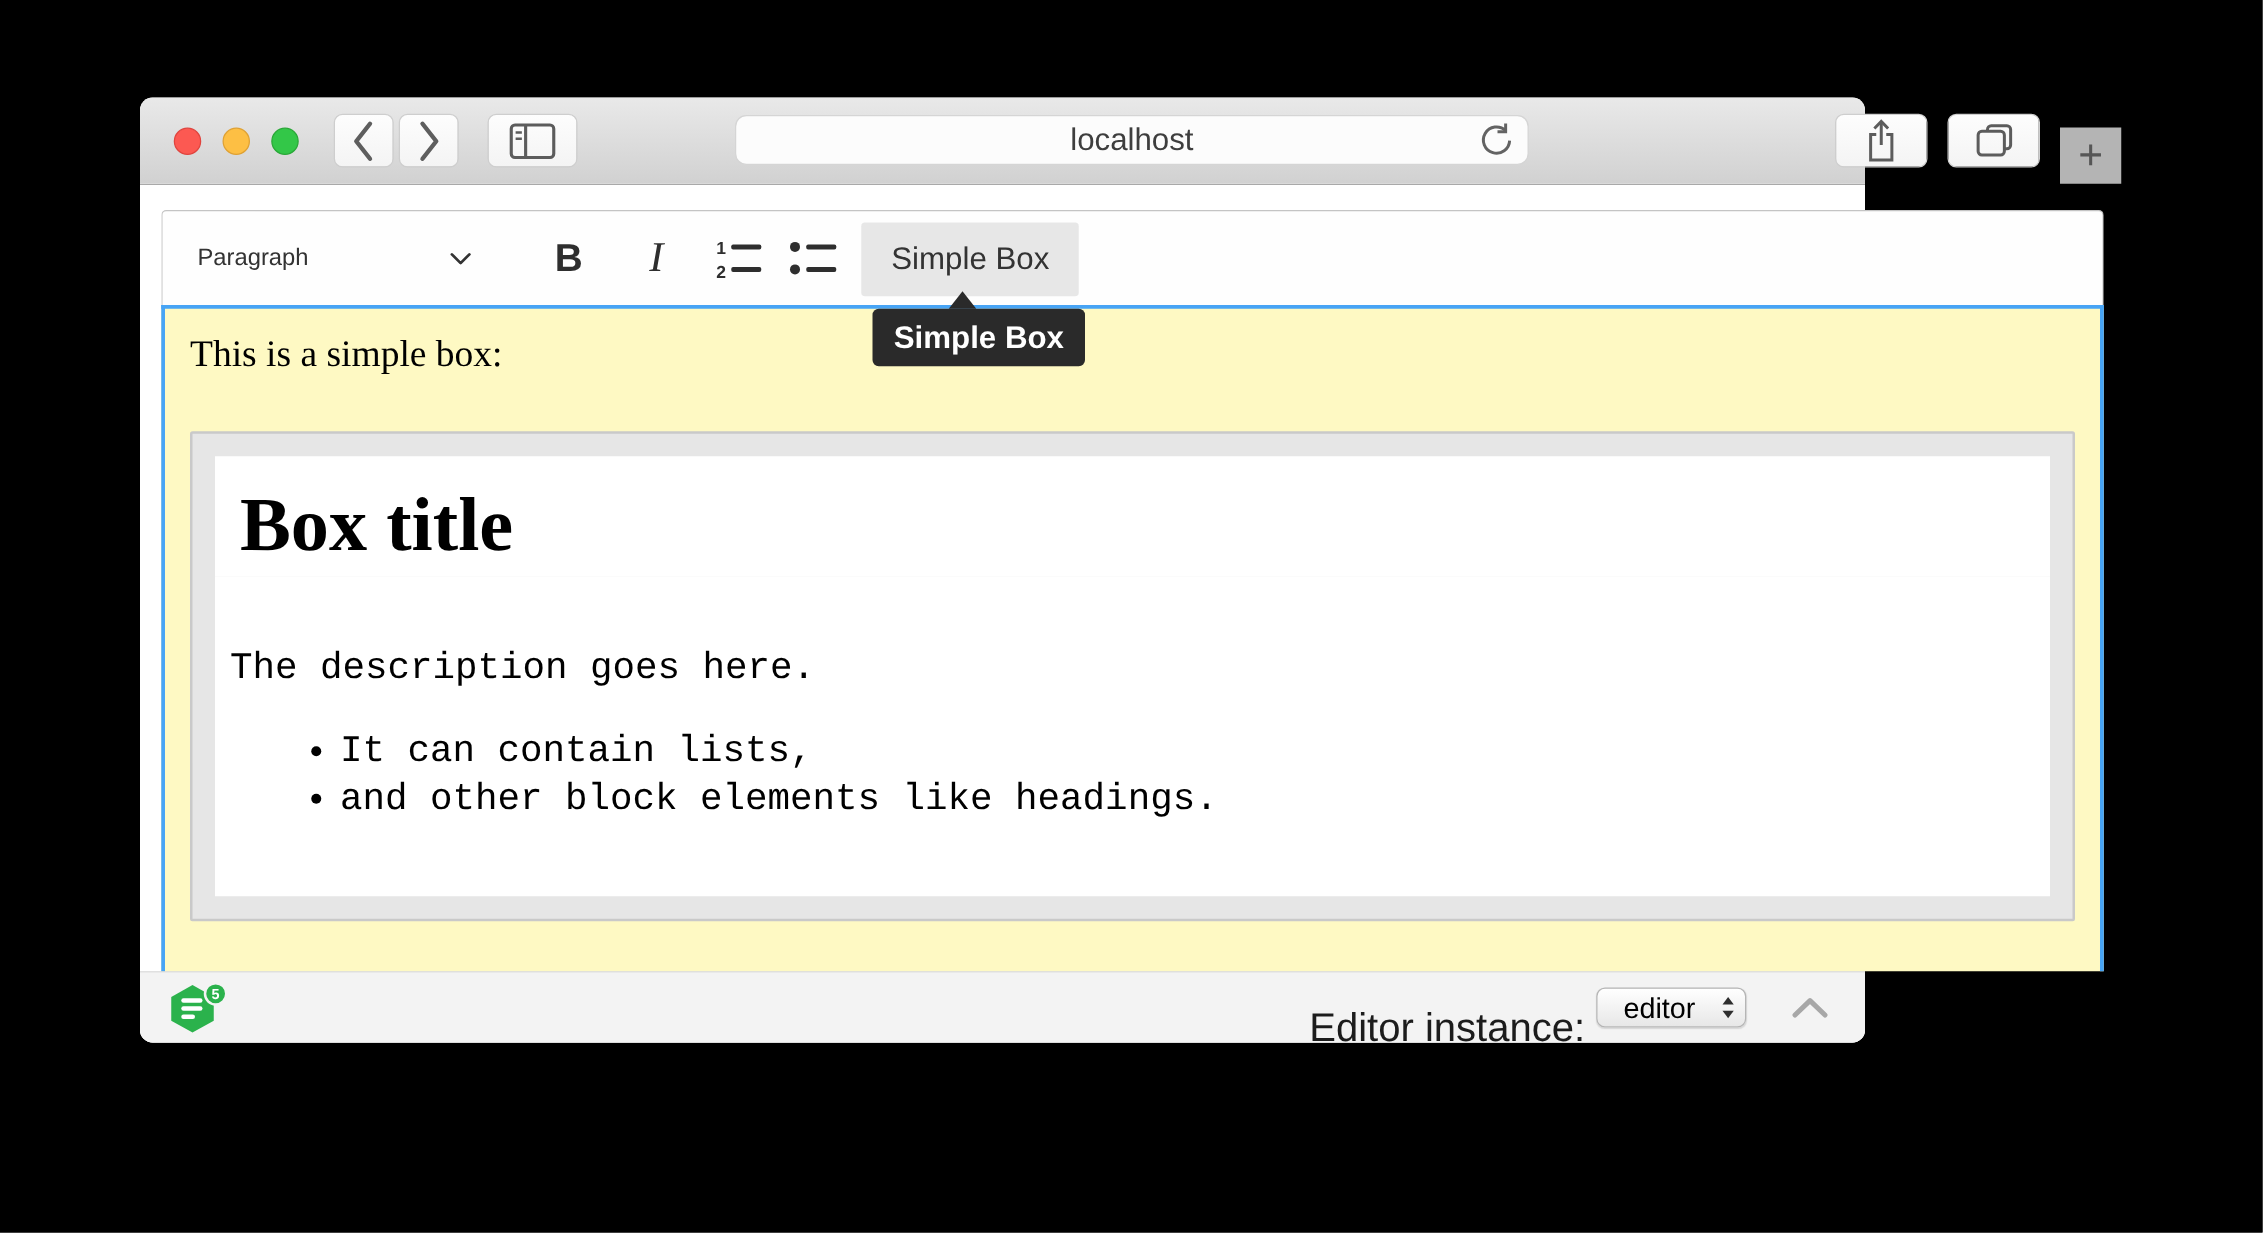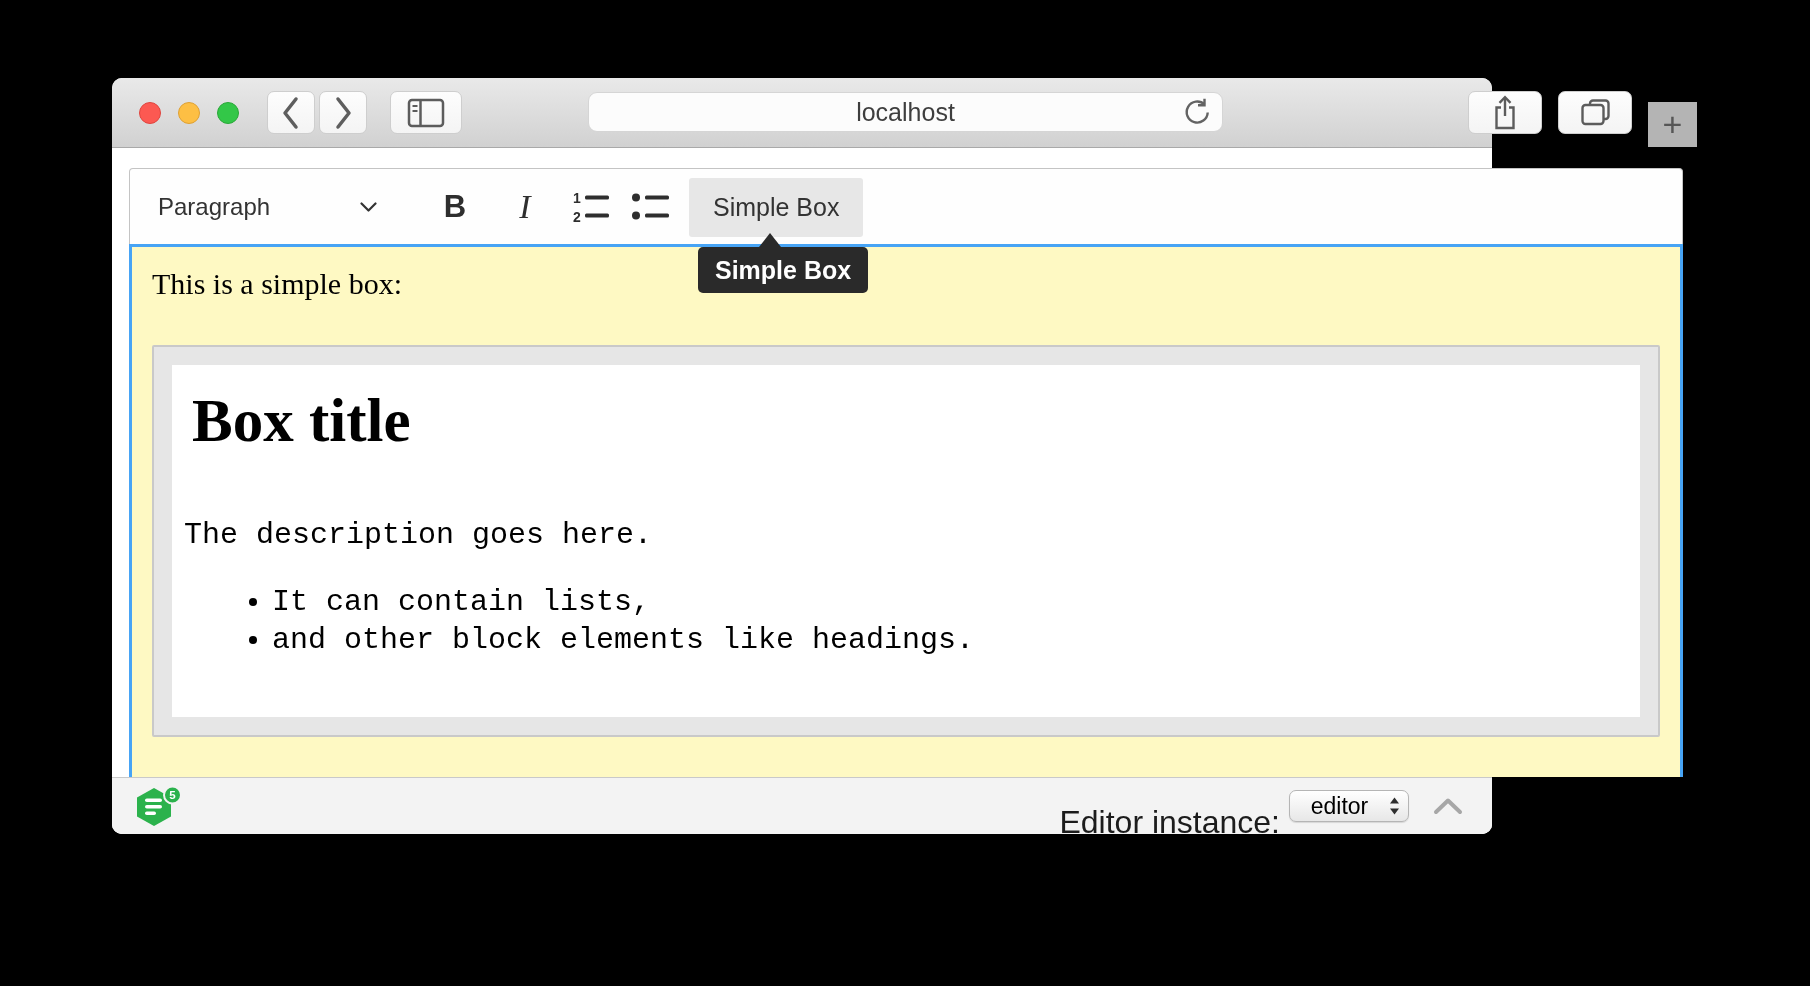--- a/index.html
+++ b/index.html
@@ -38,21 +38,21 @@
   .page{position:absolute;left:0;top:70px;right:0;bottom:0;background:#fff;
         border-radius:0 0 10px 10px;}
 
   
   .ck-toolbar{position:absolute;left:17px;top:90px;width:1554px;height:77px;box-sizing:border-box;
               background:#fefefe;border:1px solid #c4c4c4;border-bottom:none;
               border-radius:4px 4px 0 0;display:flex;align-items:center;}
   .ck-dropdown{margin-left:8px;width:255px;height:56px;display:flex;align-items:center;
                justify-content:space-between;padding:0 16px 0 20px;box-sizing:border-box;
                border-radius:3px;cursor:default;}
-  .ck-dropdown-label{font-size:24px;color:#333;}
+  .ck-dropdown-label{font-size:19px;color:#333;}
   .ck-btn{height:56px;display:flex;align-items:center;justify-content:center;border-radius:3px;}
   .ck-bold{margin-left:40px;width:44px;font-size:31px;font-weight:800;color:#2e2e2e;}
   .ck-italic{margin-left:28px;width:40px;font-family:"Liberation Serif",serif;
              font-style:italic;font-size:34px;color:#2e2e2e;}
   .ck-numlist{margin-left:24px;width:44px;}
   .ck-bullist{margin-left:16px;width:44px;}
   .ck-simplebox{margin-left:16px;height:59px;padding:0 24px;background:#e7e7e7;
                 font-size:25px;color:#333;border-radius:3px;}
 
   
@@ -81,21 +81,21 @@
   .simple-box-description li{line-height:38px;}
 
   
   .bottom-bar{position:absolute;left:0;top:699px;right:0;height:57px;box-sizing:border-box;
               background:#f3f3f3;border-top:1px solid #c9c9c9;border-radius:0 0 10px 10px;}
   .ck-logo{position:absolute;left:23px;top:8px;}
   .footer-right{position:absolute;right:29px;top:0;height:100%;display:flex;align-items:center;}
   .footer-label{font-size:32px;color:#1c1c1c;margin-right:9px;margin-top:32px;}
   .instance-select{width:120px;height:32px;box-sizing:border-box;border:1px solid #b5b5b5;
                    border-radius:7px;background:linear-gradient(#ffffff,#e7e7e7);
-                   display:flex;align-items:center;margin-right:24px;
+                   display:flex;align-items:center;margin-right:36px;
                    box-shadow:0 1px 1px rgba(0,0,0,.12);}
   .instance-value{flex:1;text-align:center;font-size:23px;color:#000;}
   .spinner{margin-right:8px;display:flex;}
 </style>
 </head>
 <body>
 
 <div class="window">
 
   <div class="titlebar">

